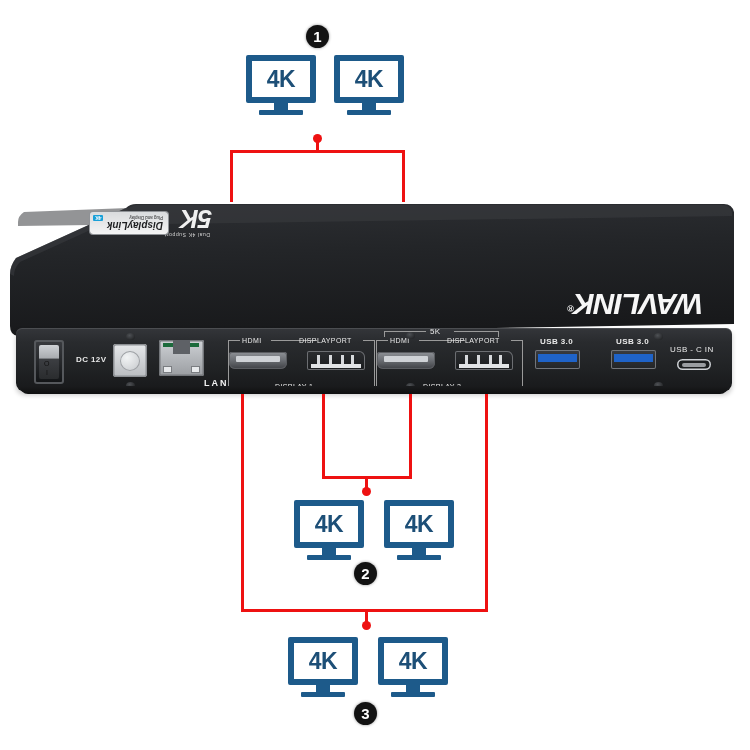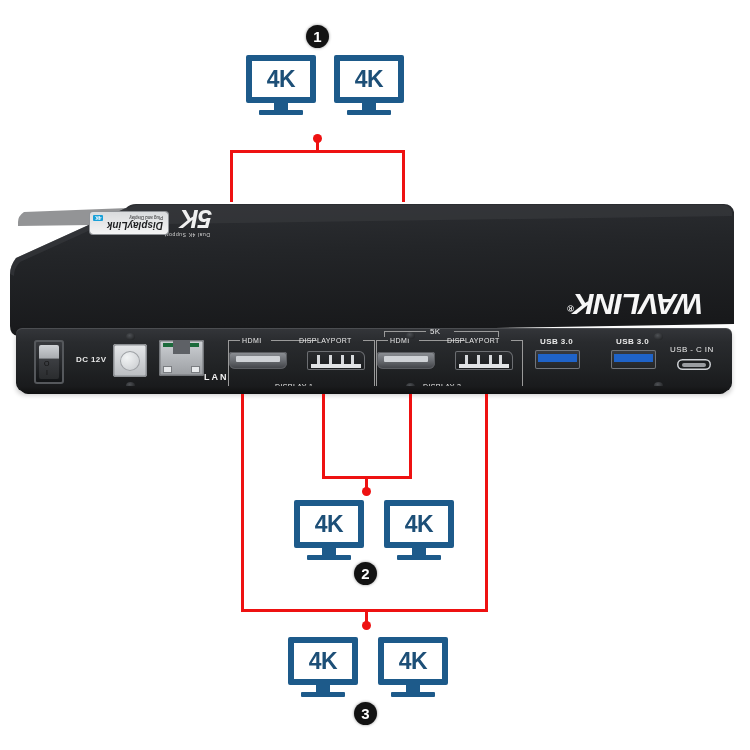--- a/index.html
+++ b/index.html
@@ -257,21 +257,21 @@
       <div class="dc-port" style="left:97px;top:16px;"></div>
       <div class="screw" style="left:110px;top:5px;"></div>
       <div class="screw" style="left:110px;top:54px;"></div>
 
       <div class="lan-port" style="left:143px;top:12px;">
         <div class="grn"></div>
         <div class="tab"></div>
         <div class="pin" style="left:4px;"></div>
         <div class="pin" style="left:32px;"></div>
       </div>
-      <div class="brand-lan" style="left:148px;top:44px;padding-left:40px;">LAN</div>
+      <div class="brand-lan" style="left:148px;top:50px;padding-left:40px;">LAN</div>
 
       <div class="bline" style="left:212px;top:12px;width:1px;height:46px;"></div>
       <div class="bline" style="left:358px;top:12px;width:1px;height:46px;"></div>
       <div class="bline" style="left:212px;top:12px;width:12px;height:1px;"></div>
       <div class="bline" style="left:255px;top:12px;width:46px;height:1px;"></div>
       <div class="bline" style="left:347px;top:12px;width:12px;height:1px;"></div>
       <div class="bline" style="left:212px;top:58px;width:45px;height:1px;"></div>
       <div class="bline" style="left:313px;top:58px;width:46px;height:1px;"></div>
 
       <div class="plabel" style="left:226px;top:9px;">HDMI</div>

